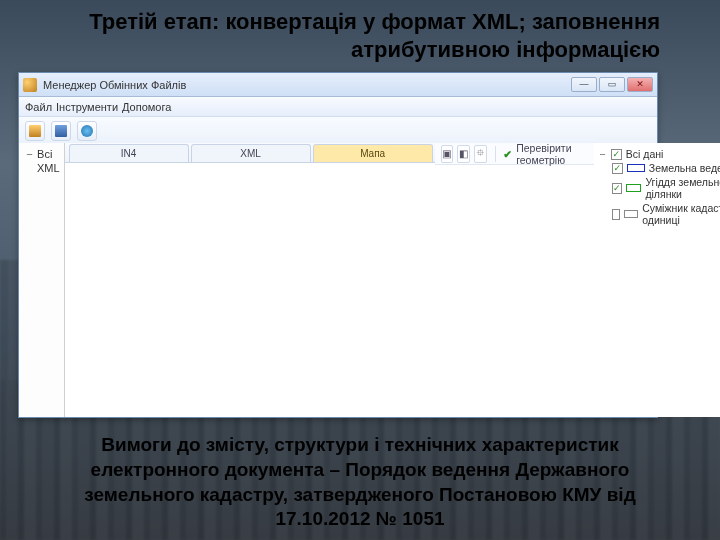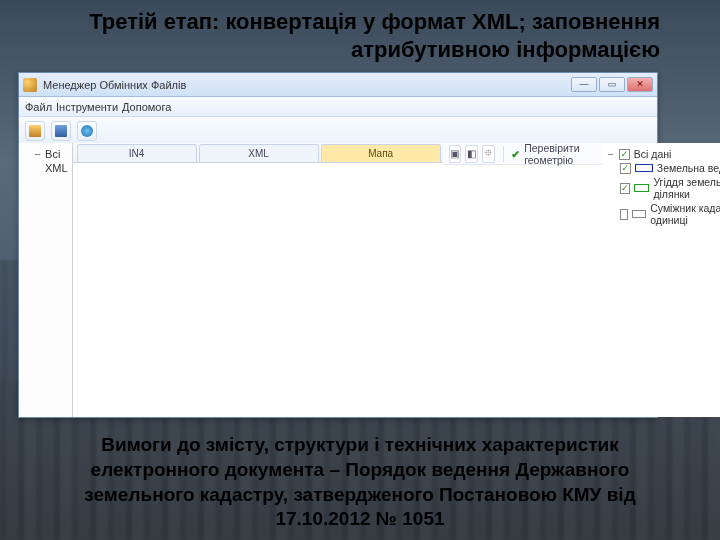--- a/index.html
+++ b/index.html
@@ -119,21 +119,21 @@
     background: #fff;
   }
   .sidebar-left {
     width: 88px;
     border-right: 1px solid #d0d0d0;
     background: #fdfdfd;
     padding: 4px 4px;
     font-size: 11px;
     color: #333;
   }
-  .sidebar-left .tree-item { padding: 1px 0 1px 2px; margin-left: 8px; }
+  .sidebar-left .tree-item { padding: 1px 0 1px 2px; }
   .sidebar-left .tree-child { padding-left: 14px; }
   .tree-toggle { display:inline-block; width:9px; text-align:center; color:#666; }
 
   .main {
     flex: 1;
     display: flex;
     flex-direction: row;
   }
   .tabs-row {
     height: 20px;

